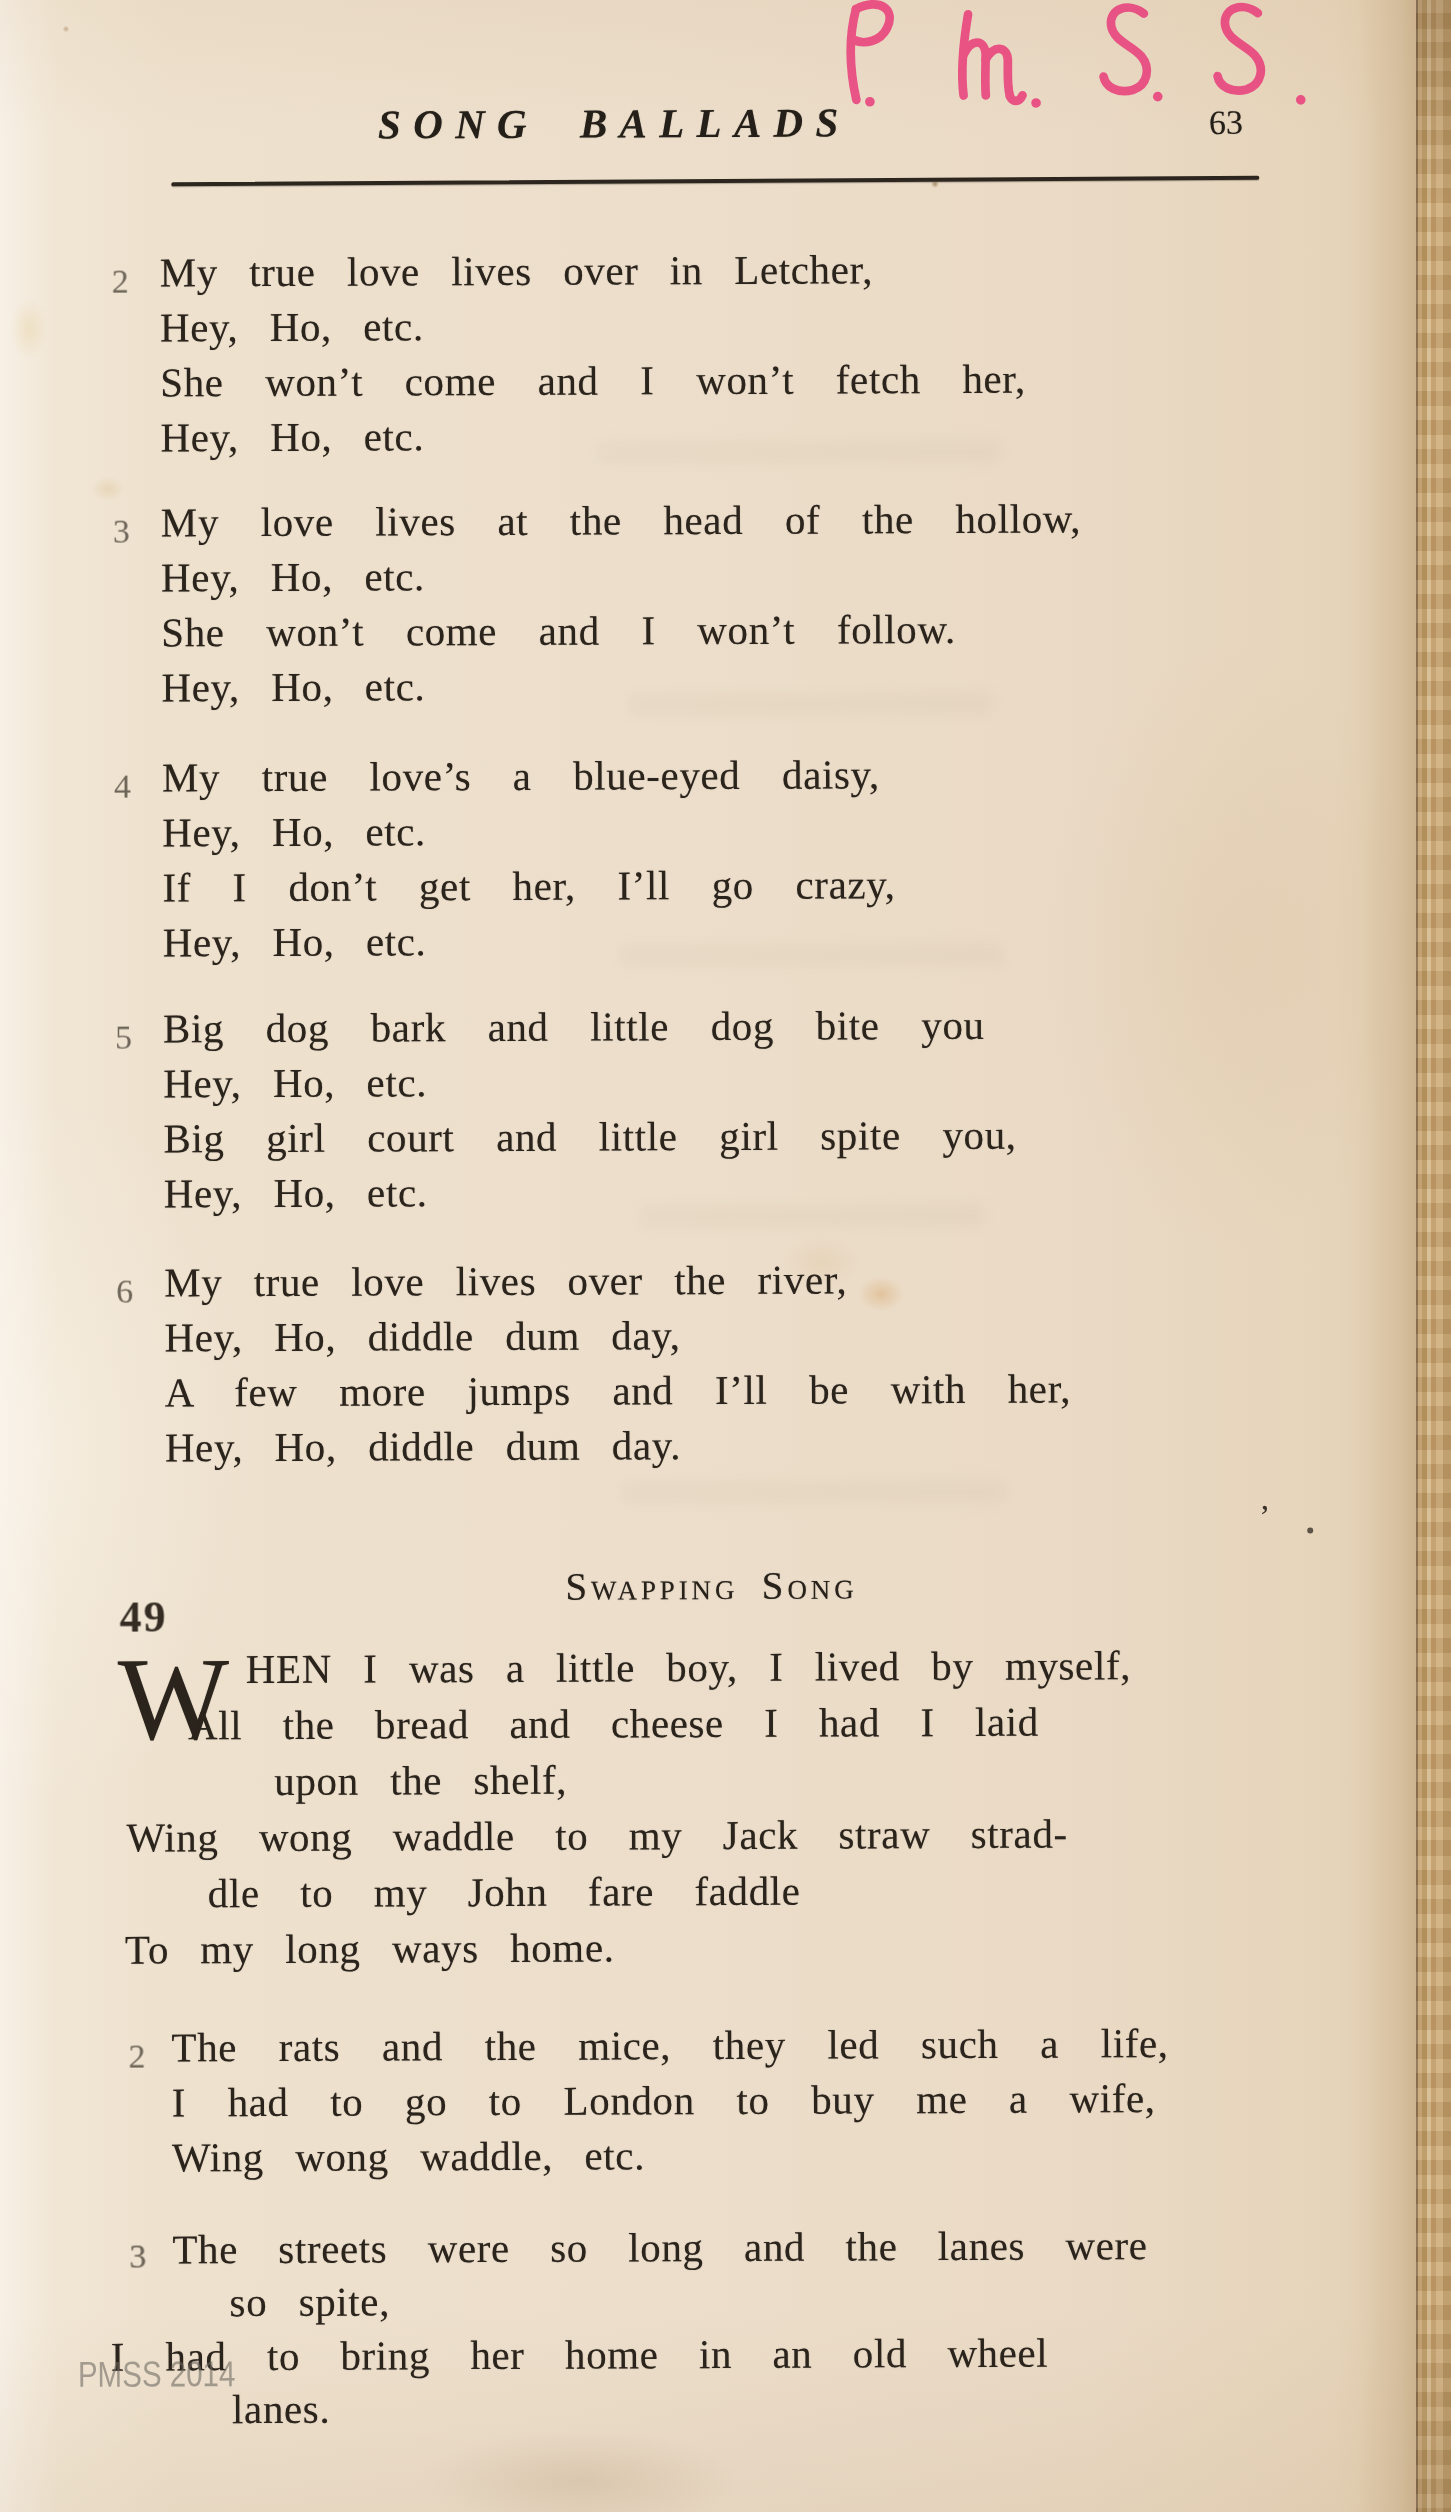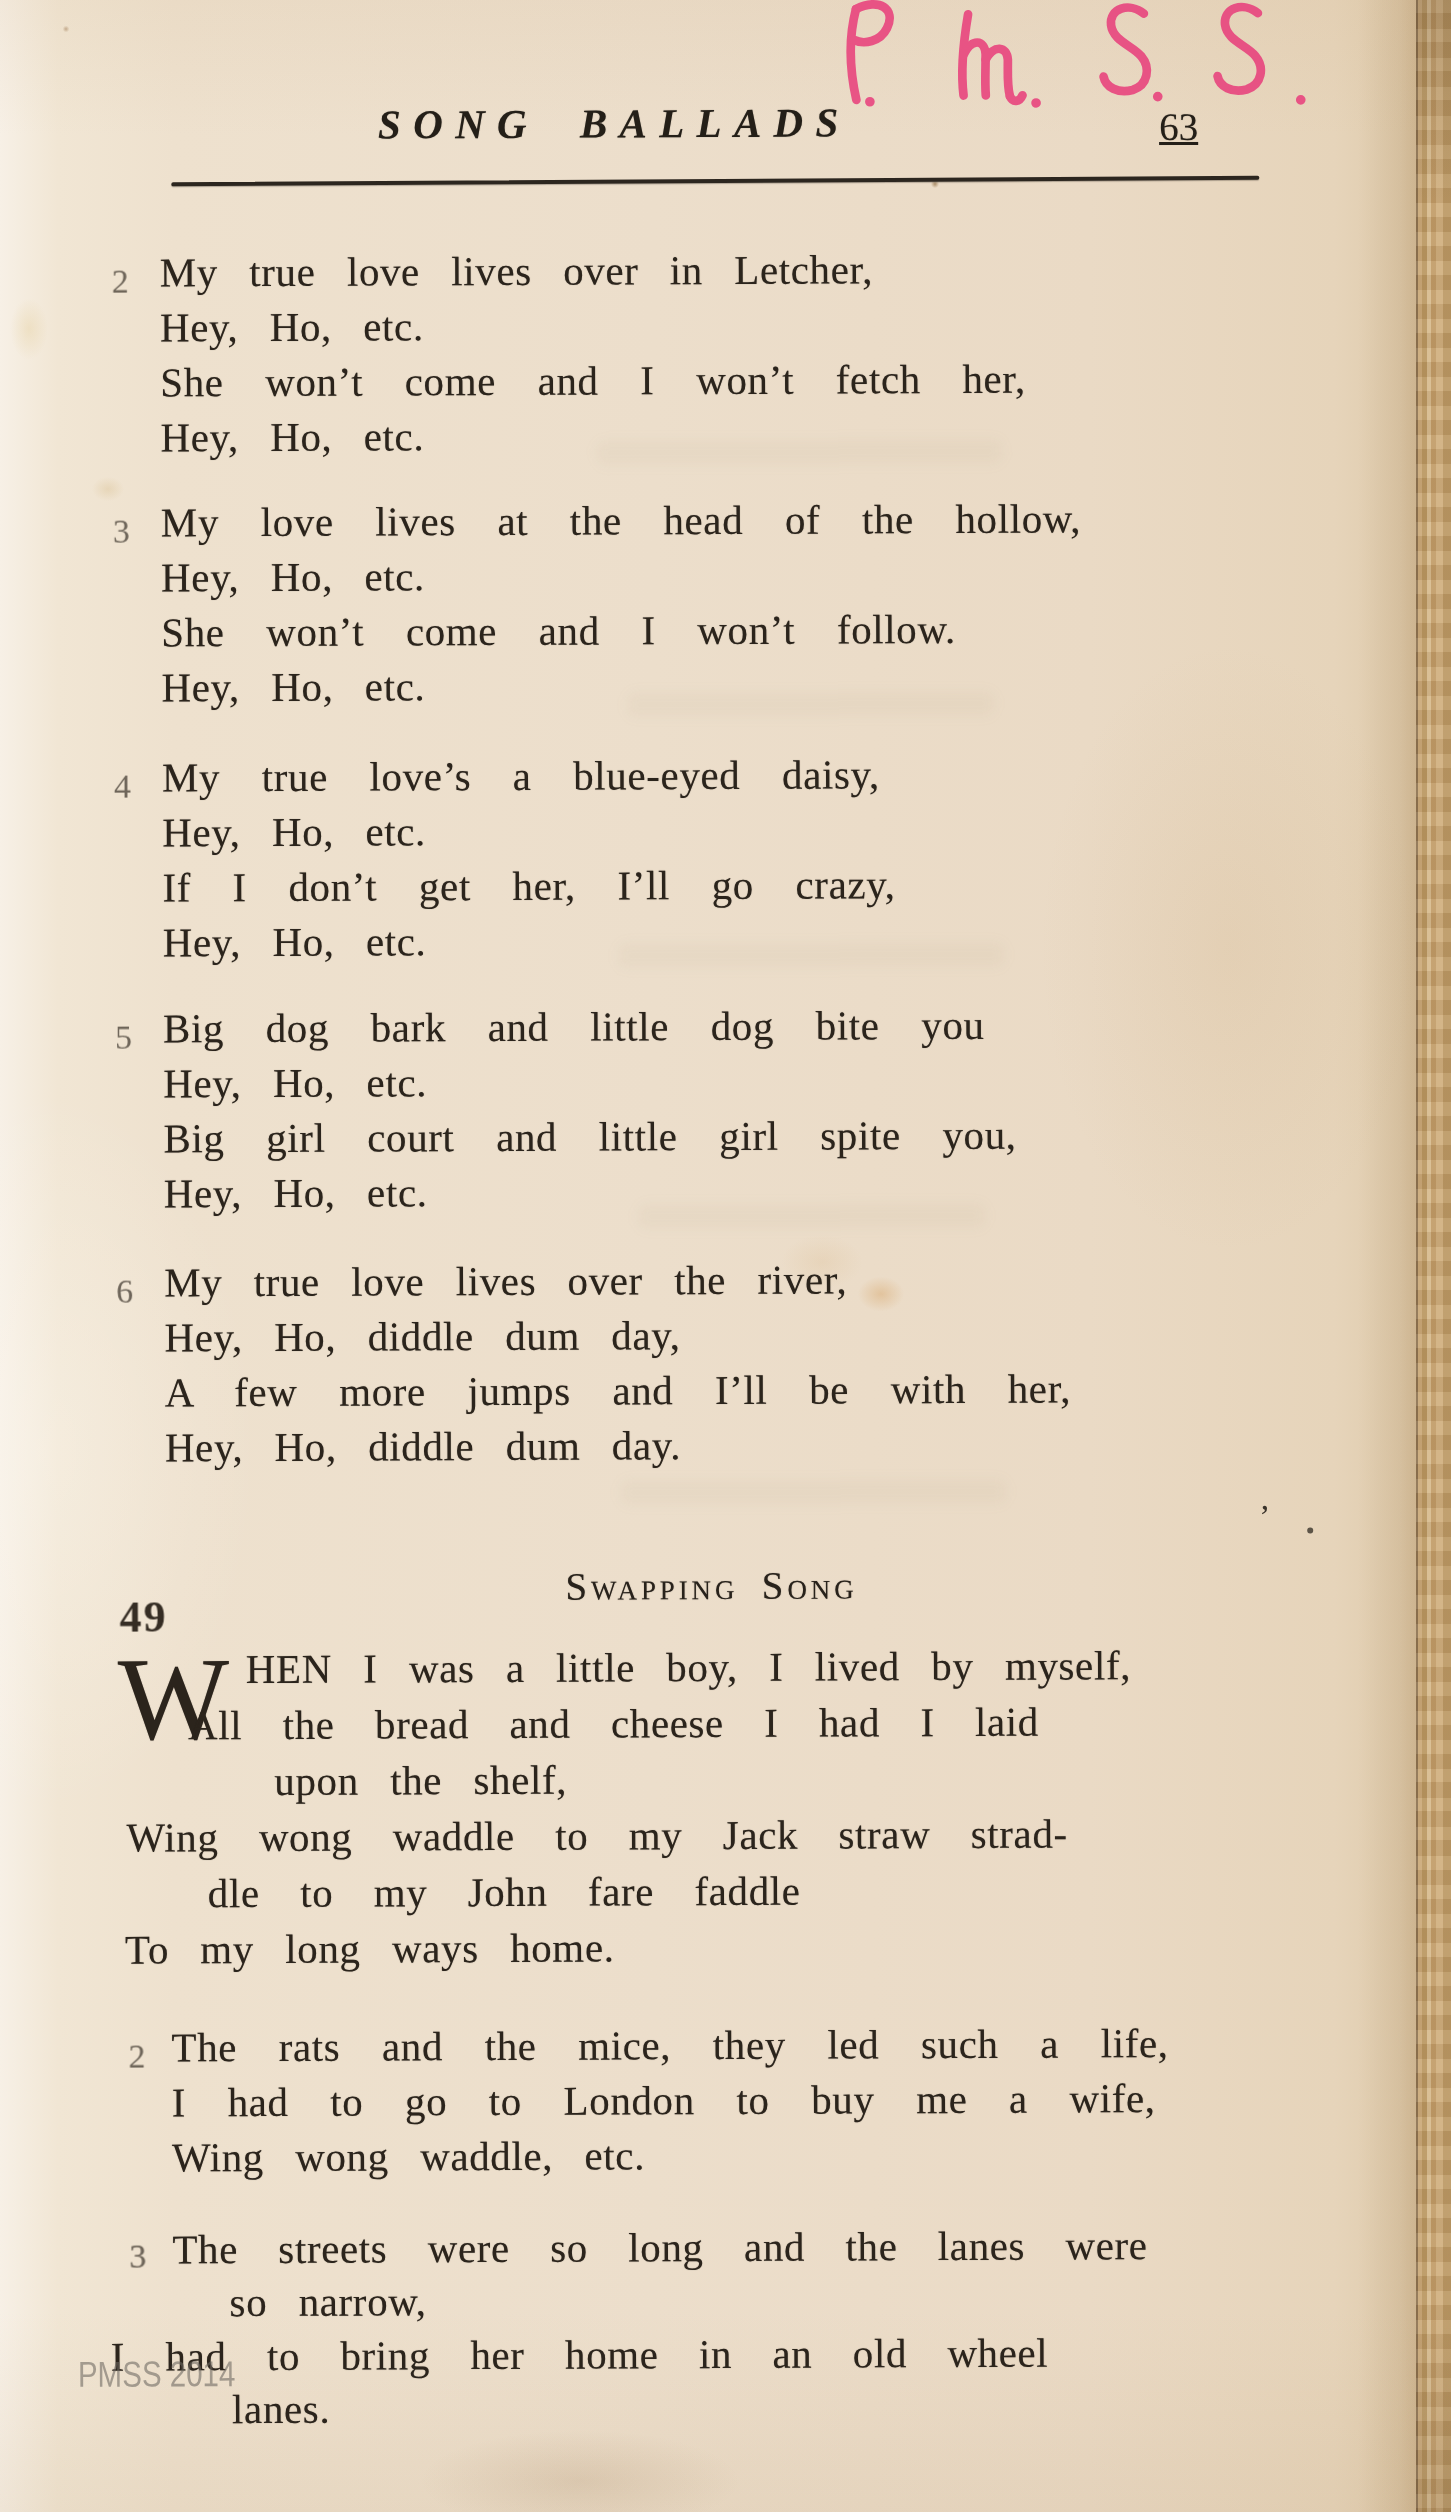--- a/index.html
+++ b/index.html
@@ -24,21 +24,21 @@
       linear-gradient(90deg,#f7f0e6 0px,#f1e6d4 58px,#eee1ce 174px,#ecdecb 45%,#eadac5 75%,#e6d4ba 92%,#dfcbac 96.5%,#d8c09c 98%);
   }
   .content{position:absolute;left:0;top:0;width:1451px;height:2512px;transform:rotate(-0.25deg);}
   
   .hand-svg{position:absolute;left:830px;top:0px;width:513px;height:114px;}
   .header-title{
     position:absolute;left:383px;top:99px;width:619px;
     font-style:italic;font-weight:600;font-size:41px;letter-spacing:0.30em;word-spacing:0.45em;
     color:#241f18;white-space:nowrap;text-shadow:0 0 1px rgba(36,31,24,0.45);
   }
-  .page-number{position:absolute;left:1164px;top:106px;font-size:39px;color:#241f18;text-shadow:0 0 1px rgba(36,31,24,0.4);text-decoration:underline;}
+  .page-number{position:absolute;left:1214px;top:106px;font-size:34px;color:#241f18;text-shadow:0 0 1px rgba(36,31,24,0.4);}
   .rule{position:absolute;left:176px;top:179px;width:1088px;height:3.9px;background:#2c261f;border-radius:1.9px;transform:rotate(-0.1deg);box-shadow:0 1px 1px rgba(44,38,31,0.3);}
   
   .verse{position:absolute;left:164px;font-size:41px;line-height:55px;}
   .line{white-space:nowrap;word-spacing:0.5em;letter-spacing:0.015em;text-shadow:0 0 1px rgba(43,36,28,0.45);}
   .line.wide{word-spacing:0.75em;}
   .vnum{
     position:absolute;left:-48px;top:7.7px;font-size:34px;color:#4e463c;
     filter:blur(0.6px);opacity:0.8;
   }
   
@@ -165,21 +165,21 @@
 
     <div class="verse" style="top:2018px;left:168px;">
       <span class="vnum" style="left:-43px;">2</span>
       <div class="line wide">The rats and the mice, they led such a life,</div>
       <div class="line wide">I had to go to London to buy me a wife,</div>
       <div class="line">Wing wong waddle, etc.</div>
     </div>
 
     <div class="abs-line" style="left:125px;top:2226px;font-size:34px;color:#4e463c;filter:blur(0.6px);opacity:0.8;">3</div>
     <div class="abs-line wide" style="left:168px;top:2220px;">The streets were so long and the lanes were</div>
-    <div class="abs-line" style="left:225px;top:2273px;">so narrow,</div>
+    <div class="abs-line" style="left:225px;top:2273px;">so spite,</div>
     <div class="abs-line wide" style="left:106px;top:2327px;">I had to bring her home in an old wheel</div>
     <div class="abs-line" style="left:227px;top:2380px;">lanes.</div>
 
     <div class="watermark">PMSS 2014</div>
 
   </div>
 
   <div class="edge-shade"></div>
   <div class="page-edge"></div>
 </div>

